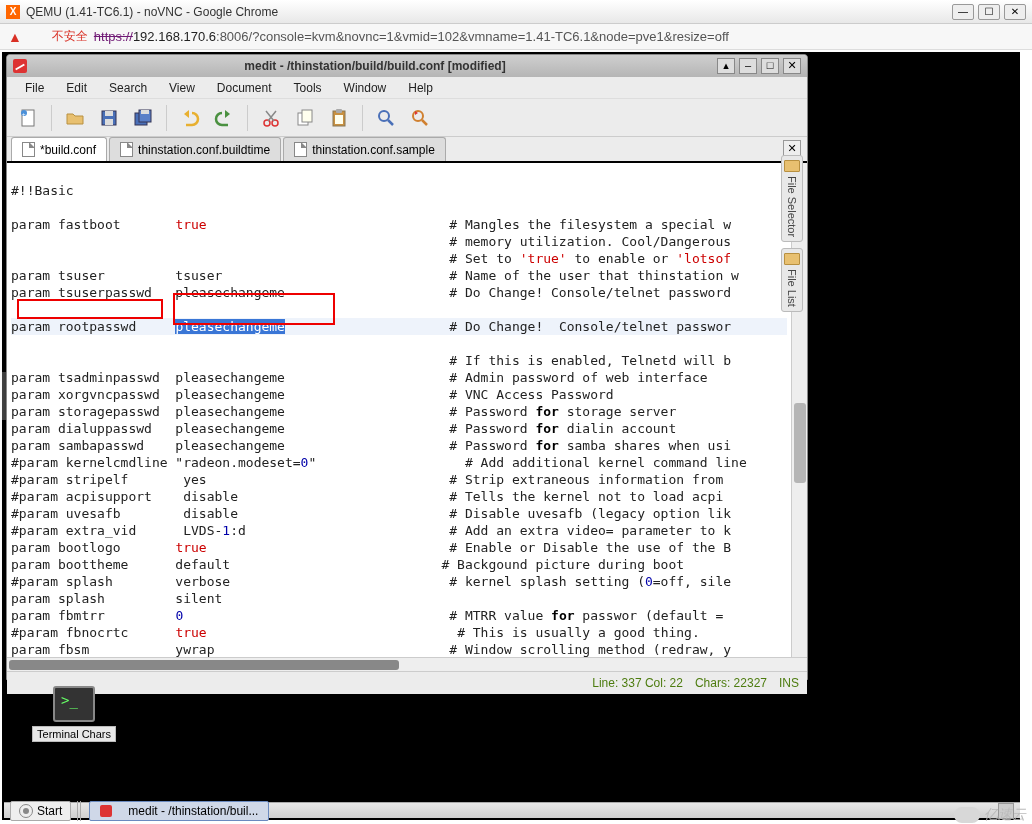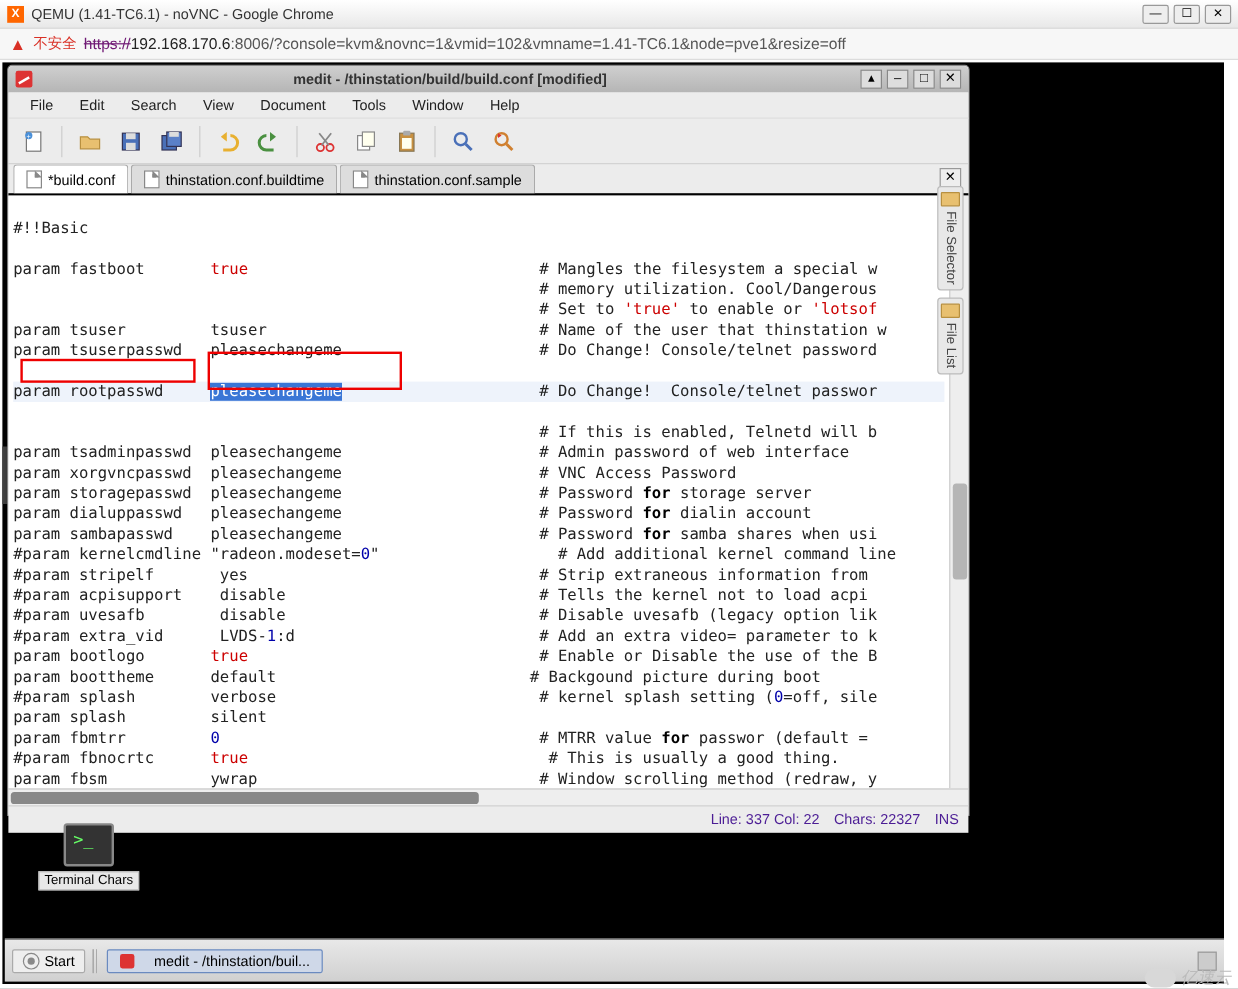--- a/index.html
+++ b/index.html
@@ -8,21 +8,21 @@
 
 .chrome-window { position: absolute; left: 0; top: 0; width: 1032px; height: 824px; background: #fff; }
 .chrome-titlebar { height: 24px; background: linear-gradient(#fff, #e8e8e8); border-bottom: 1px solid #ccc; display: flex; align-items: center; padding: 0 6px; }
 .chrome-titlebar .favicon { width: 14px; height: 14px; background: #ff6600; margin-right: 6px; display: inline-flex; align-items: center; justify-content: center; color: #fff; font-size: 10px; font-weight: bold; }
 .chrome-title { flex: 1; font-size: 12px; color: #333; }
 .chrome-btns { display: flex; gap: 4px; }
 .chrome-btns .wbtn { width: 22px; height: 16px; border: 1px solid #999; background: #eee; text-align: center; line-height: 14px; font-size: 10px; border-radius: 2px; cursor: pointer; }
 
 .chrome-addr { height: 26px; display: flex; align-items: center; padding: 0 8px; border-bottom: 1px solid #ddd; background: #f7f7f7; gap: 6px; }
 .chrome-addr .warn { color: #d93025; font-size: 14px; }
-.chrome-addr .insecure { color: #d93025; font-size: 12px; }
+.chrome-addr .insecure { color: #d93025; font-size: 12px; margin-left: 24px; }
 .chrome-addr .url { color: #555; font-size: 13px; font-family: Arial; }
 .chrome-addr .url .struck { text-decoration: line-through; color: #701a75; }
 .chrome-addr .url .ip { color: #222; }
 
 
 .remote { position: absolute; left: 2px; top: 52px; width: 1018px; height: 768px; background: #000; }
 
 
 .medit { position: absolute; left: 4px; top: 2px; width: 802px; height: 626px; background: #ececec; border: 1px solid #888; border-radius: 4px 4px 0 0; box-shadow: 0 2px 6px rgba(0,0,0,.3); }
 .medit-title { height: 22px; background: linear-gradient(#cfcfcf, #b5b5b5); border-radius: 4px 4px 0 0; display: flex; align-items: center; padding: 0 6px; }
@@ -62,33 +62,33 @@
 .vscroll { width: 16px; background: #eee; border-left: 1px solid #ccc; position: relative; }
 .vscroll .thumb { position: absolute; left: 2px; width: 12px; background: #b5b5b5; border-radius: 3px; top: 240px; height: 80px; }
 .hscroll { height: 14px; background: #eee; border-top: 1px solid #ccc; position: relative; }
 .hscroll .thumb { position: absolute; top: 2px; height: 10px; background: #888; border-radius: 3px; left: 2px; width: 390px; }
 
 .sidepanel { position: absolute; right: 2px; top: 100px; width: 24px; }
 .sidepanel .spbtn { width: 22px; border: 1px solid #bbb; background: #e8e8e8; margin-bottom: 6px; padding: 4px 2px; border-radius: 3px; cursor: pointer; text-align: center; }
 .sidepanel .spbtn .folder { width: 16px; height: 12px; background: #e8c070; border: 1px solid #b89040; margin: 0 auto 4px; border-radius: 1px; }
 .sidepanel .vtext { writing-mode: vertical-rl; font-size: 11px; color: #444; margin: 0 auto; }
 
-.statusbar { height: 20px; background: #ececec; border-top: 1px solid #ccc; display: flex; align-items: center; justify-content: flex-end; padding: 11px 8px; gap: 12px; font-size: 12px; color: #4c1d95; }
+.statusbar { height: 20px; background: #ececec; border-top: 1px solid #ccc; display: flex; align-items: center; justify-content: flex-end; padding: 11px 8px; gap: 12px; font-size: 12px; color: #4d7c0f; }
 
 
 .deskicon { position: absolute; left: 24px; top: 634px; width: 96px; text-align: center; }
 .deskicon .dicon { width: 42px; height: 36px; margin: 0 auto; background: #333; border: 2px solid #888; border-radius: 3px; position: relative; }
 .deskicon .dicon::after { content: ">_"; color: #6f6; font-family: monospace; font-size: 14px; position: absolute; left: 6px; top: 4px; }
 .deskicon .dlabel { background: #e8e8e8; border: 1px solid #bbb; padding: 1px 4px; font-size: 11px; margin-top: 4px; display: inline-block; }
 
 
 .lhandle { position: absolute; left: 0; top: 320px; width: 14px; height: 48px; background: #444; border-radius: 0 4px 4px 0; color: #ccc; text-align: center; line-height: 48px; font-size: 10px; cursor: pointer; }
 
 
-.taskbar { position: absolute; left: 2px; bottom: 2px; width: 1016px; height: 36px; background: linear-gradient(#e8e8e8, #d0d0d0); border-top: 1px solid #aaa; display: flex; align-items: center; padding: 0 6px; gap: 6px; justify-content: flex-end; }
+.taskbar { position: absolute; left: 2px; bottom: 2px; width: 1016px; height: 16px; background: linear-gradient(#e8e8e8, #d0d0d0); border-top: 1px solid #aaa; display: flex; align-items: center; padding: 0 6px; gap: 6px; justify-content: flex-end; }
 .taskbar .start { display: flex; align-items: center; gap: 4px; padding: 2px 8px; border: 1px solid #aaa; background: #eee; border-radius: 2px; cursor: pointer; }
 .taskbar .start .sicon { width: 14px; height: 14px; border: 1px solid #888; border-radius: 50%; position: relative; }
 .taskbar .start .sicon::after { content: ""; position: absolute; left: 3px; top: 3px; width: 6px; height: 6px; background: #888; border-radius: 50%; }
 .taskbar .tasksep { width: 6px; height: 20px; background: repeating-linear-gradient(90deg, #aaa 0 1px, transparent 1px 3px); }
 .taskbar .taskbtn { display: flex; align-items: center; gap: 16px; padding: 2px 10px; border: 1px solid #888; background: #ddd; border-radius: 2px; cursor: pointer; }
 .taskbar .taskbtn.active { background: #cfd8e8; border-color: #6a8ac0; }
 .taskbar .taskbtn .micon { width: 12px; height: 12px; background: #d33; border-radius: 2px; }
 .taskbar .tray { margin-left: auto; display: flex; align-items: center; gap: 6px; }
 .taskbar .tray .tricon { width: 16px; height: 16px; background: #ccc; border: 1px solid #999; }
 

